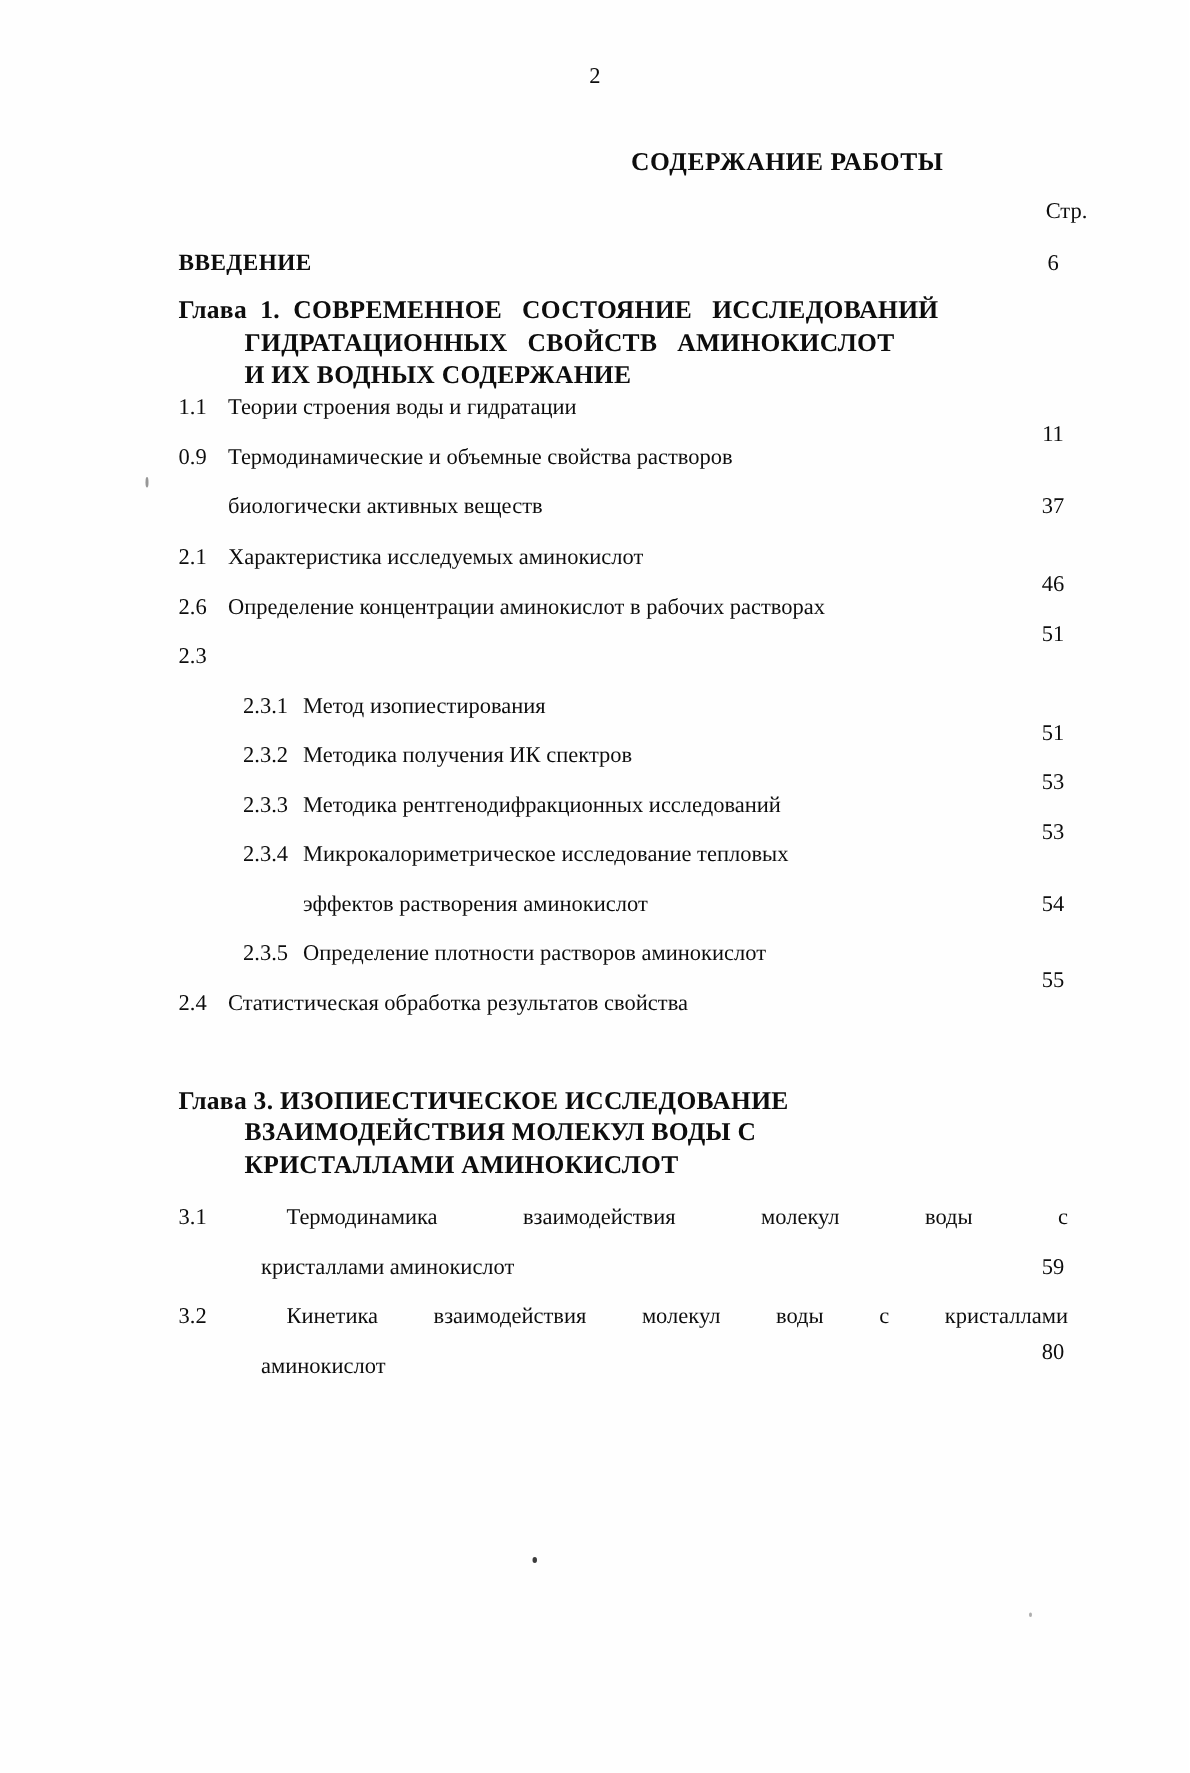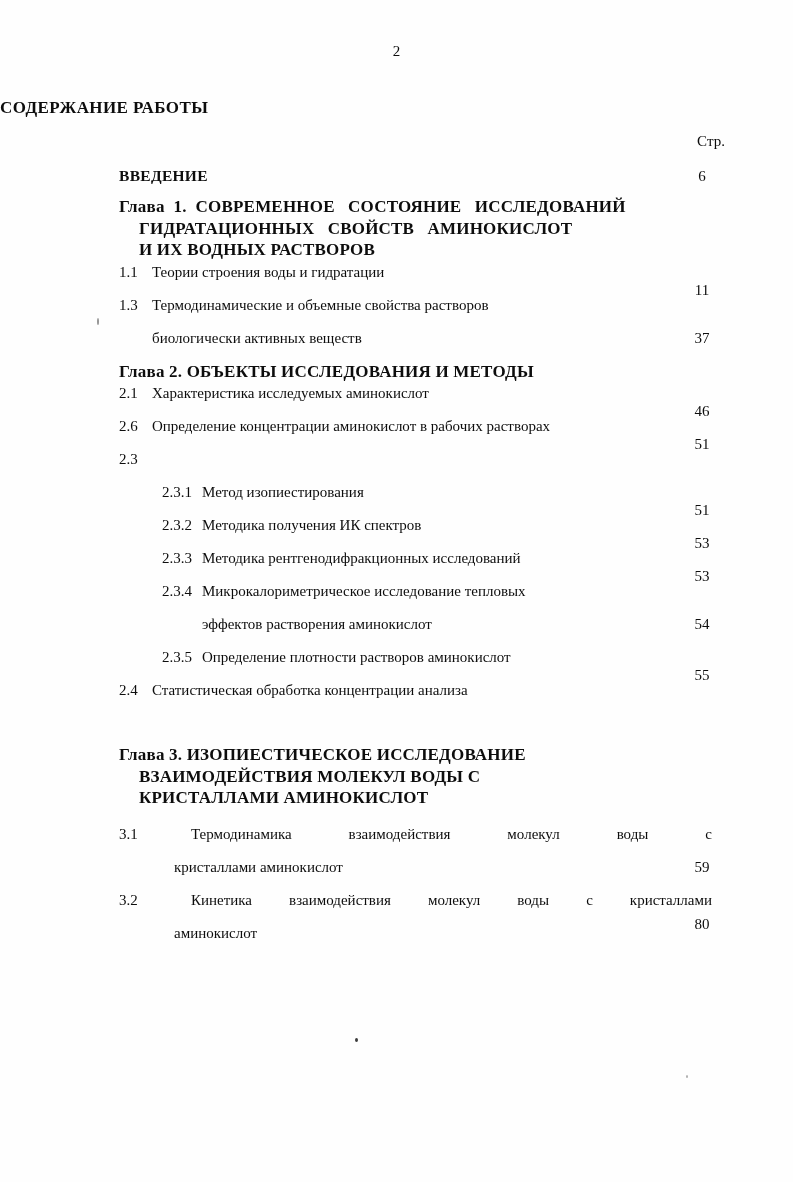--- a/index.html
+++ b/index.html
@@ -33,21 +33,21 @@
     font-size: 15px;
     line-height: 1;
   }
 
   
   .doc-title {
     position: absolute;
     top: 99px;
     left: 0;
     width: 629px;
-    text-align: left;
+    text-align: right;
     font-size: 17px;
     font-weight: bold;
     letter-spacing: 0.4px;
     line-height: 1;
   }
 
   
   .col-label {
     position: absolute;
     top: 134px;
@@ -103,21 +103,21 @@
     line-height: 1.27;
     letter-spacing: 0.2px;
   }
   .chapter .cline {
     white-space: pre;
   }
   .chapter .cline.first {
     margin-left: 0;
   }
   .chapter .cline.cont {
-    margin-left: 20px;
+    margin-left: 44px;
   }
   
   .chapter.justify .cline.first,
   .chapter.justify .cline.mid {
     display: block;
   }
 
   
   .entry {
     position: relative;
@@ -194,41 +194,40 @@
   <div class="toc">
 
     <div class="row intro-row">
       <span class="intro-label">ВВЕДЕНИЕ</span>
       <span class="pageno">6</span>
     </div>
 
     <div class="chapter justify">
       <div class="cline first">Глава  1.  СОВРЕМЕННОЕ   СОСТОЯНИЕ   ИССЛЕДОВАНИЙ</div>
       <div class="cline cont">ГИДРАТАЦИОННЫХ   СВОЙСТВ   АМИНОКИСЛОТ</div>
-      <div class="cline cont">И ИХ ВОДНЫХ РАСТВОРОВ</div>
+      <div class="cline cont">И ИХ ВОДНЫХ СОДЕРЖАНИЕ</div>
     </div>
 
     <div class="sp-2"></div>
 
     <div class="row entry line-h">
       <span class="num">1.1</span>
       <span class="txt">Теории строения воды и гидратации</span>
       <span class="pageno">11</span>
     </div>
 
 
     <div class="row entry">
-      <span class="num">1.3</span>
+      <span class="num">0.9</span>
       <span class="txt" style="height:33px;">Термодинамические и объемные свойства растворов</span>
       <span class="txt2" style="height:32px;">биологически активных веществ</span>
       <span class="pageno" style="top:33px;">37</span>
     </div>
 
     <div class="chapter">
-      <div class="cline first">Глава 2. ОБЪЕКТЫ ИССЛЕДОВАНИЯ И МЕТОДЫ</div>
     </div>
 
     <div class="sp-2"></div>
 
     <div class="row entry line-h">
       <span class="num">2.1</span>
       <span class="txt">Характеристика исследуемых аминокислот</span>
       <span class="pageno">46</span>
     </div>
 
@@ -269,21 +268,21 @@
     </div>
 
     <div class="row entry sub line-h">
       <span class="num">2.3.5</span>
       <span class="txt">Определение плотности растворов аминокислот</span>
       <span class="pageno">55</span>
     </div>
 
     <div class="row entry line-h">
       <span class="num">2.4</span>
-      <span class="txt">Статистическая обработка концентрации анализа</span>
+      <span class="txt">Статистическая обработка результатов свойства</span>
       <span class="pageno"></span>
     </div>
 
     <div class="sp-30"></div>
 
     <div class="chapter">
       <div class="cline first">Глава 3. ИЗОПИЕСТИЧЕСКОЕ ИССЛЕДОВАНИЕ</div>
       <div class="cline cont">ВЗАИМОДЕЙСТВИЯ МОЛЕКУЛ ВОДЫ С</div>
       <div class="cline cont">КРИСТАЛЛАМИ АМИНОКИСЛОТ</div>
     </div>

